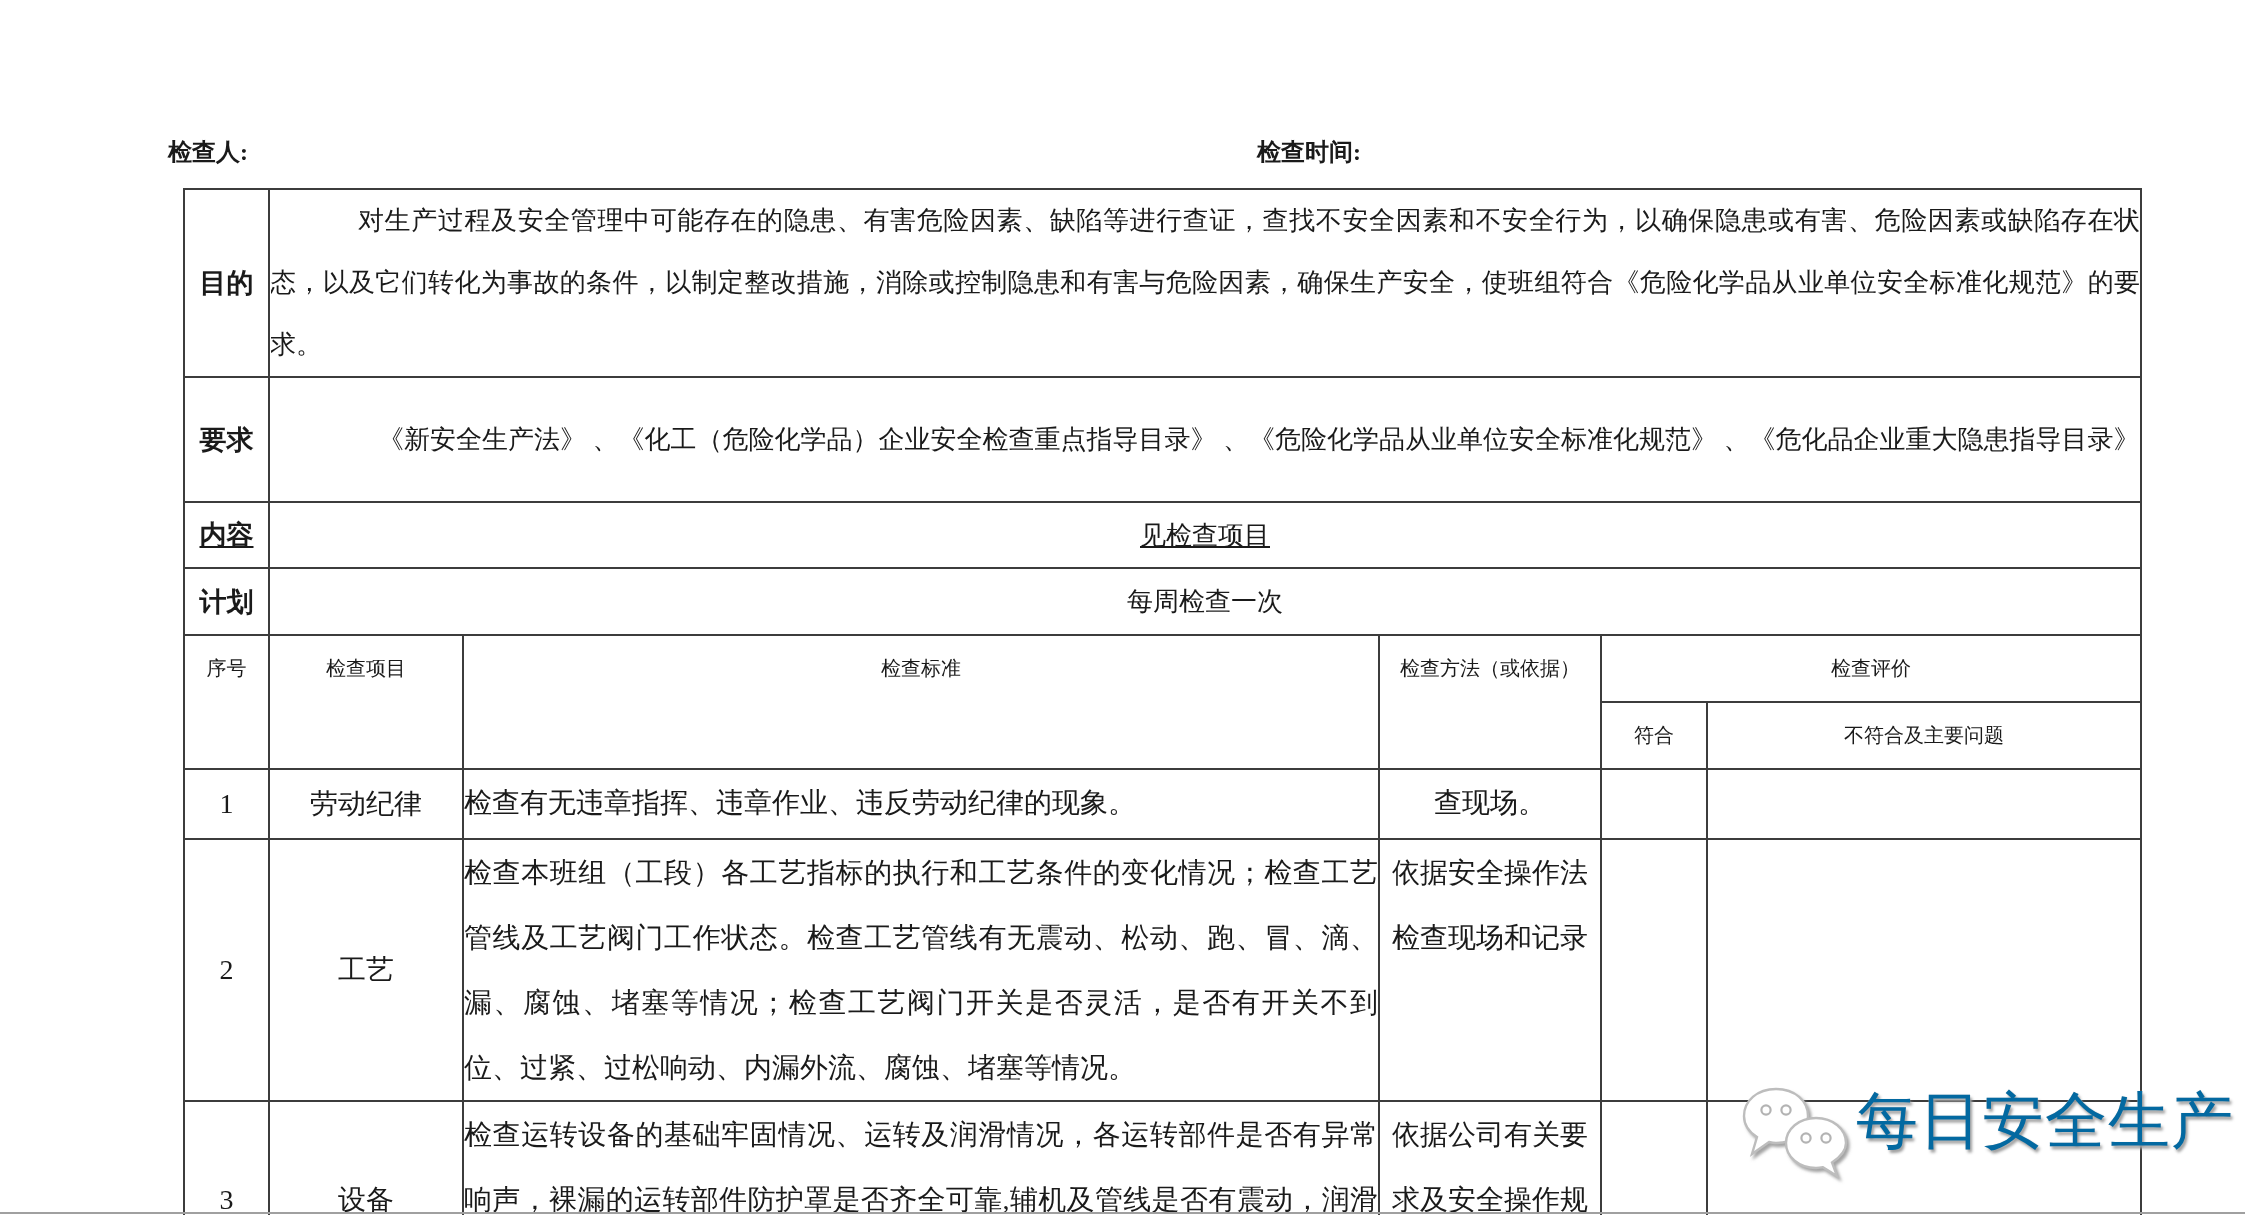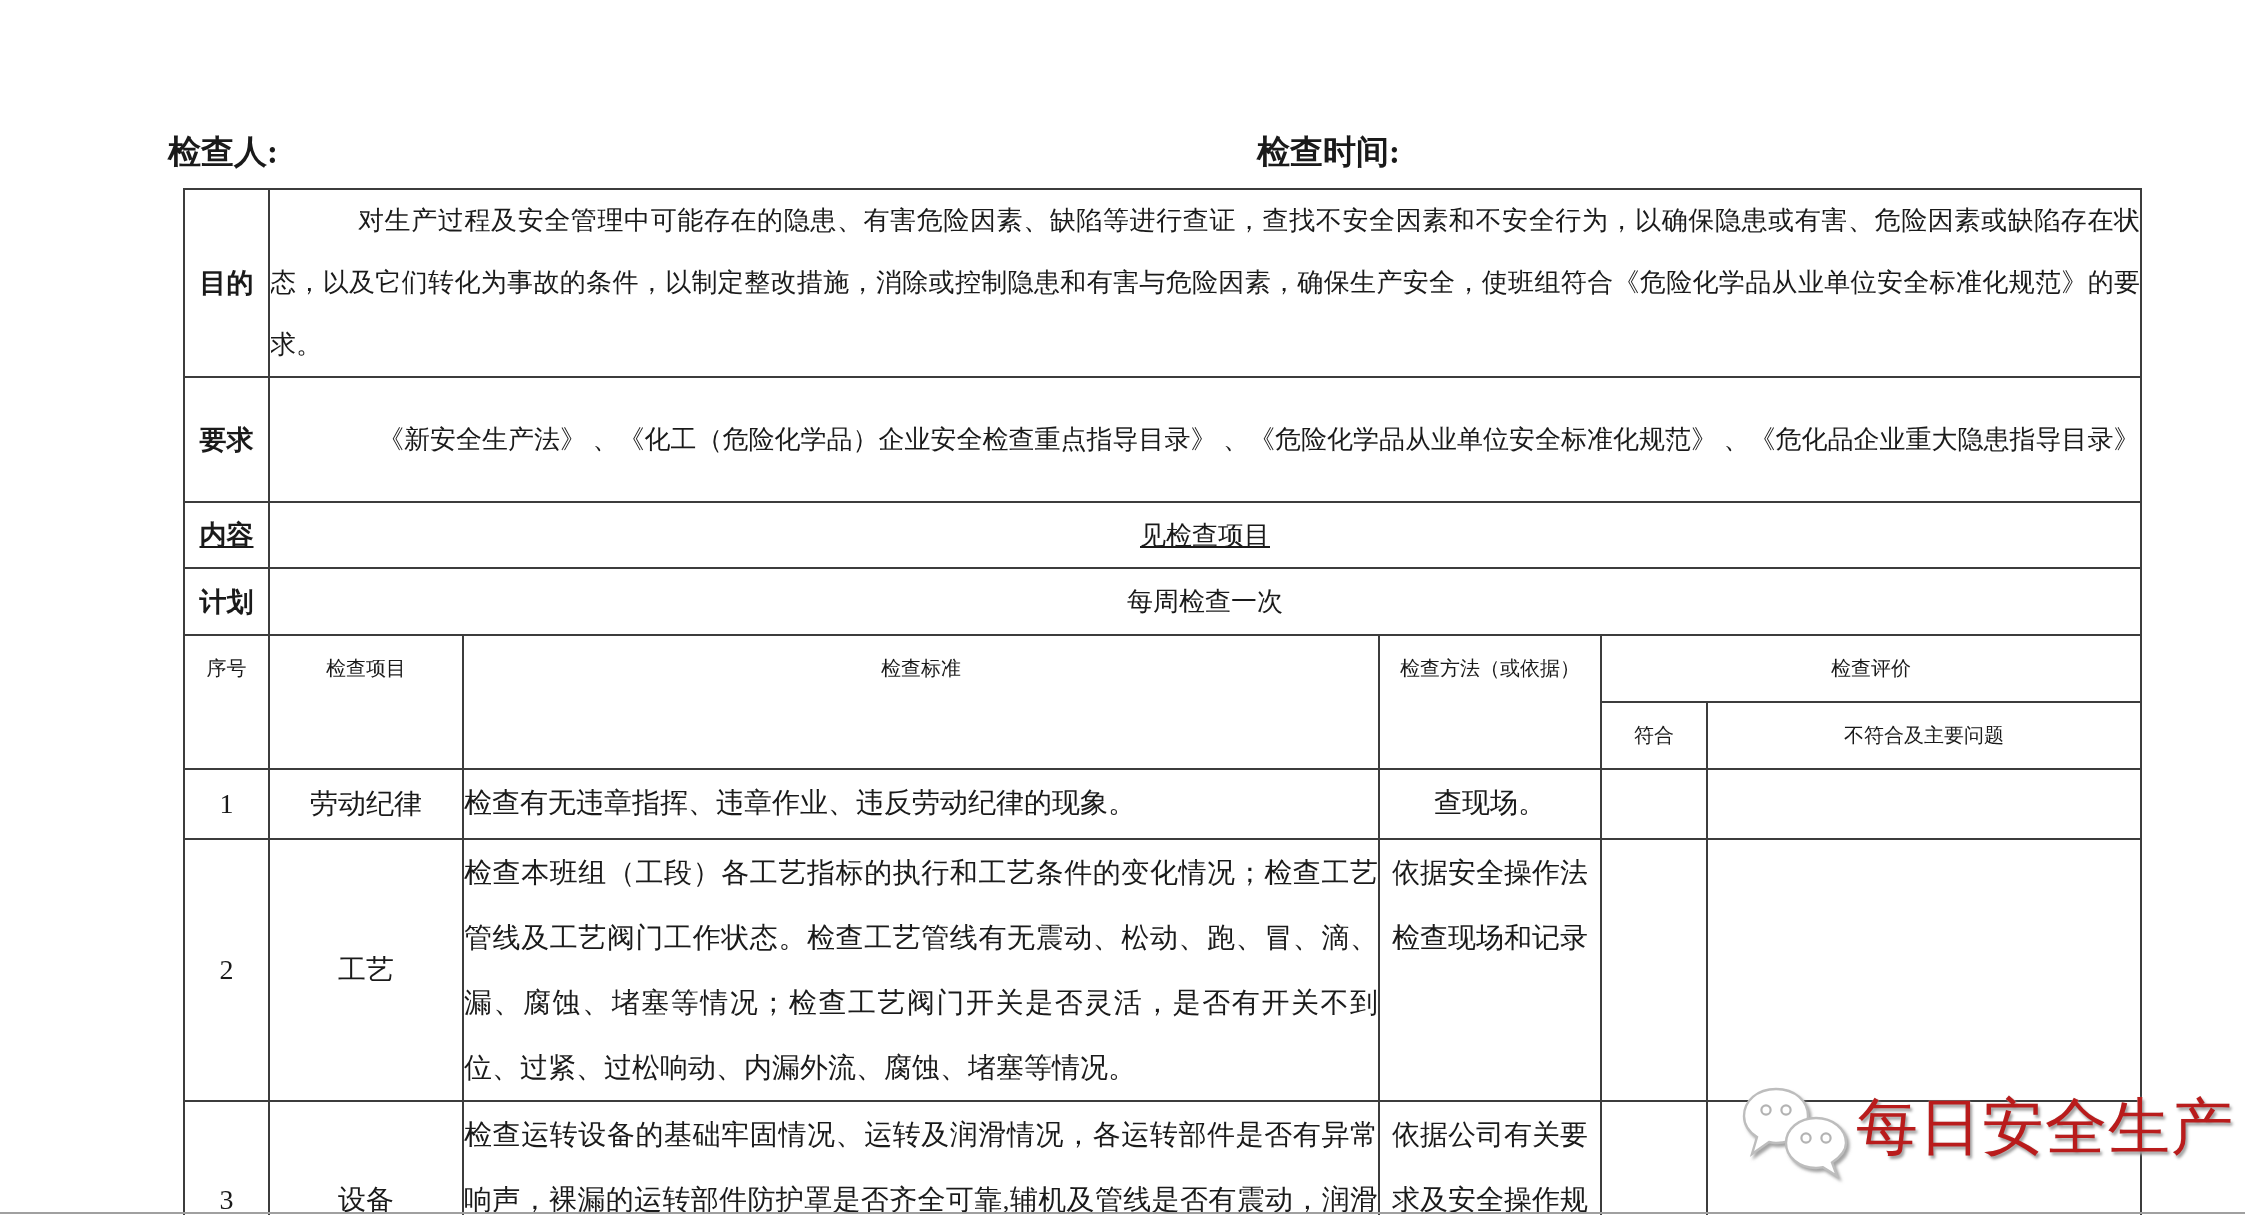--- a/index.html
+++ b/index.html
@@ -11,21 +11,21 @@
     font-family:"Liberation Serif", serif;
     color:#1a1a1a;
   }
   .doc-title{
     position:absolute;left:0;top:10px;width:100%;
     text-align:center;
     font-family:"Liberation Sans", sans-serif;
     font-size:42px;font-weight:700;letter-spacing:2px;
     margin:0;color:#000;
   }
-  .meta-line{position:absolute;top:130px;left:0;width:100%;height:44px;line-height:44px;font-size:33px;font-weight:700;}
+  .meta-line{position:absolute;top:130px;left:0;width:100%;height:44px;line-height:44px;font-size:24px;font-weight:700;}
   .meta-inspector{position:absolute;left:168px;}
   .meta-time{position:absolute;left:1257px;}
 
   table.insp{
     position:absolute;left:183px;top:188px;
     width:1957px;border-collapse:collapse;table-layout:fixed;
     font-size:28px;
   }
   table.insp td{
     border:2px solid #3c3c3c;
@@ -74,23 +74,22 @@
   
   .bottom-cover{position:absolute;left:0;top:1215px;width:2245px;height:13px;background:#ffffff;z-index:5;}
   .bottom-line{position:absolute;left:0;top:1212px;width:2245px;height:2px;background:#a0a0a0;z-index:6;}
 
   
   .watermark{position:absolute;left:1738px;top:1082px;width:520px;height:120px;z-index:10;display:flex;align-items:flex-start;}
   .wm-icon{width:118px;height:108px;flex:0 0 auto;}
   .wm-text{
     font-family:"Liberation Sans", sans-serif;
     font-size:62px;line-height:78px;font-weight:400;
-    color:#b91c1c;letter-spacing:1px;white-space:nowrap;
+    color:#0369a1;letter-spacing:1px;white-space:nowrap;
     text-shadow:2px 3px 3px #9e9e9e, 0 0 1px #cfcfcf;
-    margin-top:6px;
   }
 </style>
 </head>
 <body>
 
 <div class="canvas">
 
 
   <div class="meta-line">
     <span class="meta-inspector">检查人:</span>

